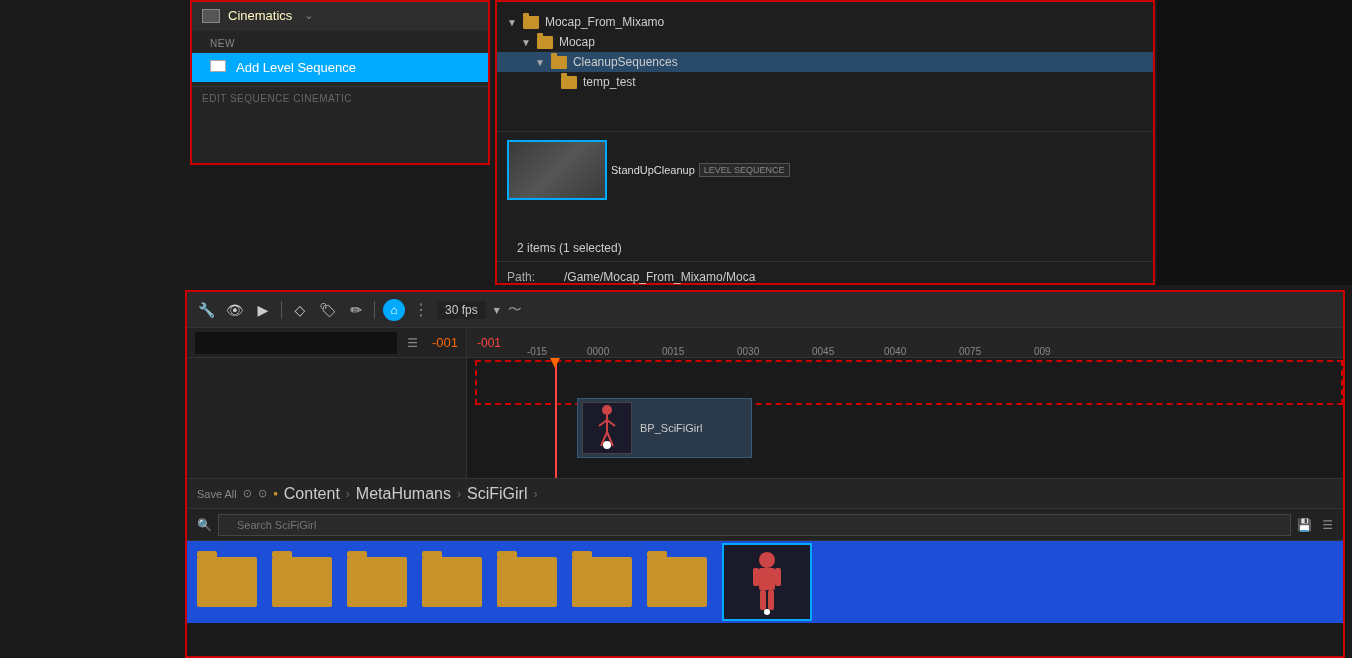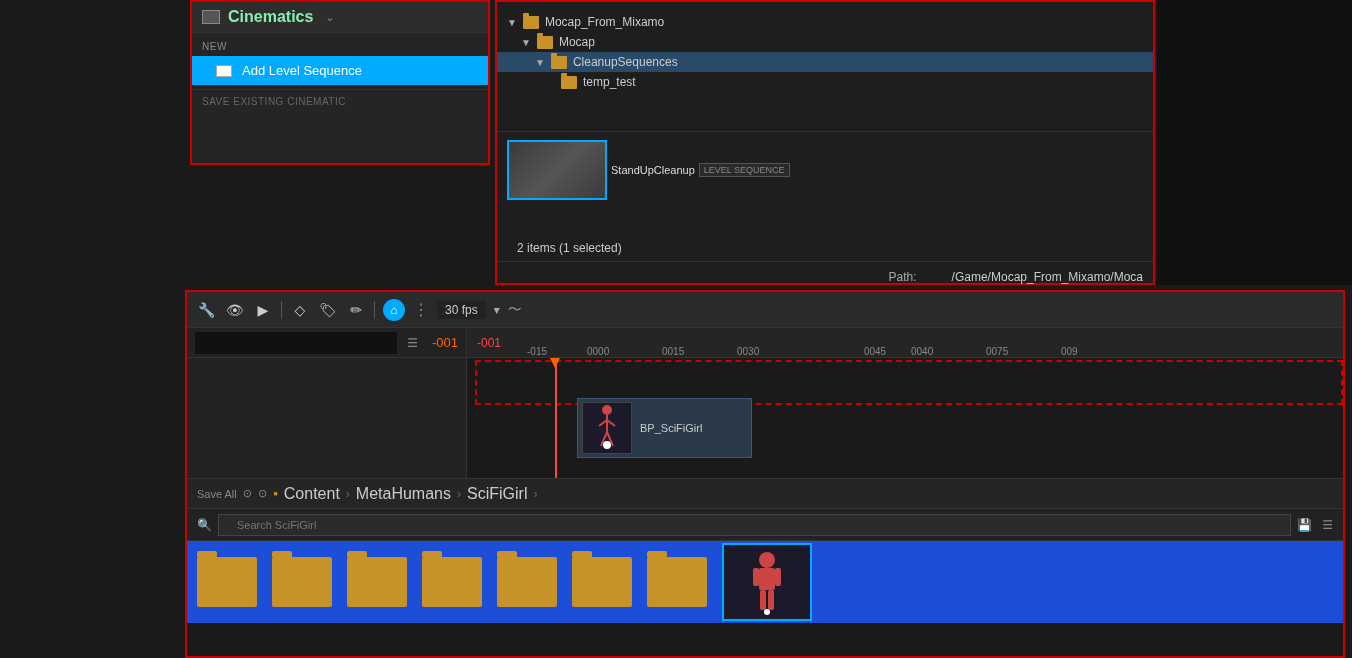--- a/index.html
+++ b/index.html
@@ -35,36 +35,36 @@
 
     .cine-icon {
       width: 18px;
       height: 14px;
       background: #555;
       border: 1px solid #888;
       flex-shrink: 0;
     }
 
     .cinematics-title {
-      color: #86efac;
-      font-size: 16px;
-      font-weight: 700;
+      color: #fef9c3;
+      font-size: 13px;
+      font-weight: 400;
     }
 
     .section-label {
       color: #888;
       font-size: 10px;
       padding: 8px 10px 4px 10px;
       letter-spacing: 0.5px;
+      margin-left: 8px;
     }
 
     .menu-item {
       display: flex;
-      align-items: center;
-      padding: 7px 24px;
+      padding: 7px 18px;
       gap: 10px;
       cursor: pointer;
       color: #ddd;
       font-size: 13px;
     }
 
     .menu-item.active {
       background: #00aaff;
       color: #fff;
     }
@@ -191,23 +191,22 @@
     }
 
     .path-name-section {
       padding: 8px 10px;
       border-top: 1px solid #333;
     }
 
     .path-row, .name-row {
       display: flex;
       align-items: center;
-      gap: 18px;
+      gap: 12px;
       margin-bottom: 8px;
-      justify-content: flex-end;
     }
 
     .field-label {
       color: #aaa;
       font-size: 12px;
       width: 45px;
       flex-shrink: 0;
     }
 
     .path-value {
@@ -545,21 +544,21 @@
   <div class="cinematics-header">
     <div class="cine-icon"></div>
     <span class="cinematics-title">Cinematics</span>
     <span style="color:#888;font-size:11px;margin-left:4px;">⌄</span>
   </div>
   <div class="section-label">NEW</div>
   <div class="menu-item active">
     <div class="menu-item-icon"></div>
     <span>Add Level Sequence</span>
   </div>
-  <div class="divider-label">SAVE EXISTING CINEMATIC</div>
+  <div class="divider-label">EDIT SEQUENCE CINEMATIC</div>
 </div>
 
 <div class="file-browser-panel">
   <div class="folder-tree">
     <div class="tree-item">
       <span class="tree-arrow">▼</span>
       <div class="folder-icon-tree"></div>
       <span>Mocap_From_Mixamo</span>
     </div>
     <div class="tree-item" style="padding-left:24px;">
@@ -632,21 +631,21 @@
       <span style="color:#ff6600;font-size:13px;margin-left:8px;">-001</span>
     </div>
     <div class="seq-timeline-header">
       <span style="color:#ff4444;font-size:12px;position:absolute;left:10px;">-001</span>
 
       <div style="position:absolute;left:60px;right:0;display:flex;align-items:flex-end;height:100%;">
         <span style="color:#888;font-size:10px;width:60px;text-align:left;">-015</span>
         <span style="color:#888;font-size:10px;width:75px;text-align:left;">0000</span>
         <span style="color:#888;font-size:10px;width:75px;text-align:left;">0015</span>
         <span style="color:#888;font-size:10px;width:75px;text-align:left;">0030</span>
-        <span style="color:#888;font-size:10px;width:72px;text-align:center;margin-left:27px;">0045</span>
+        <span style="color:#888;font-size:10px;width:72px;text-align:left;">0045</span>
         <span style="color:#888;font-size:10px;width:75px;text-align:left;">0040</span>
         <span style="color:#888;font-size:10px;width:75px;text-align:left;">0075</span>
         <span style="color:#888;font-size:10px;flex:1;text-align:left;">009</span>
       </div>
     </div>
   </div>
 
   <div style="display:flex;height:120px;position:relative;">
 
     <div style="width:280px;background:#222;border-right:1px solid #333;">

